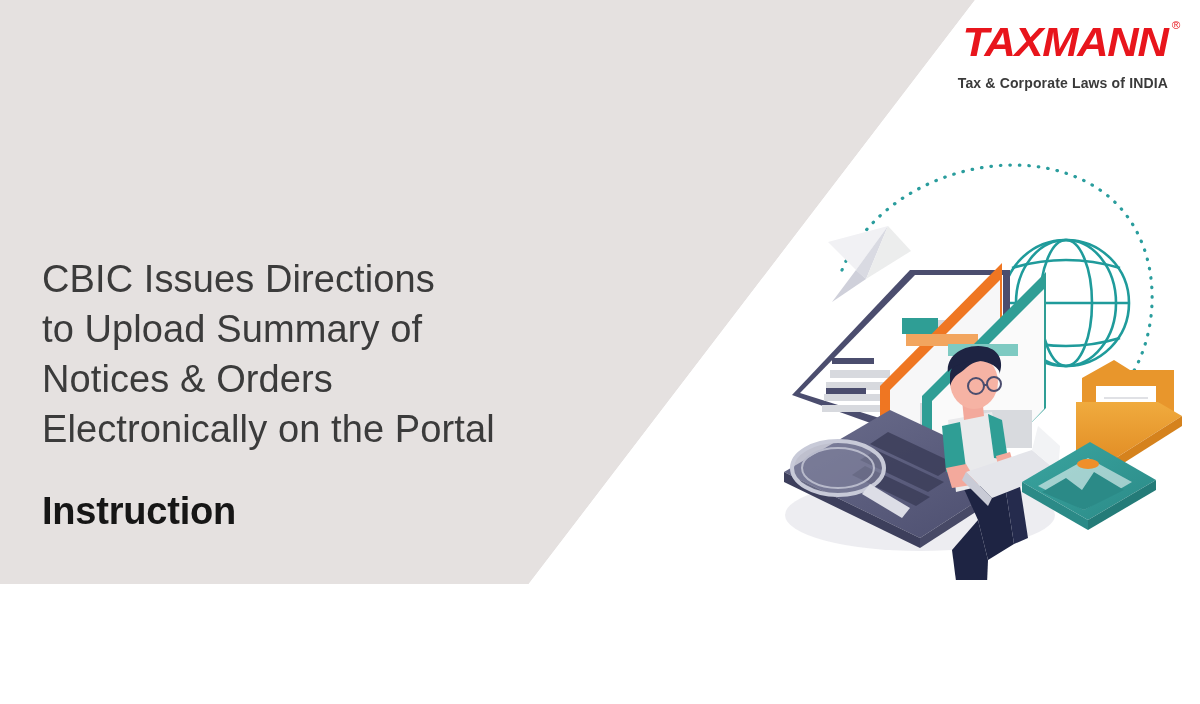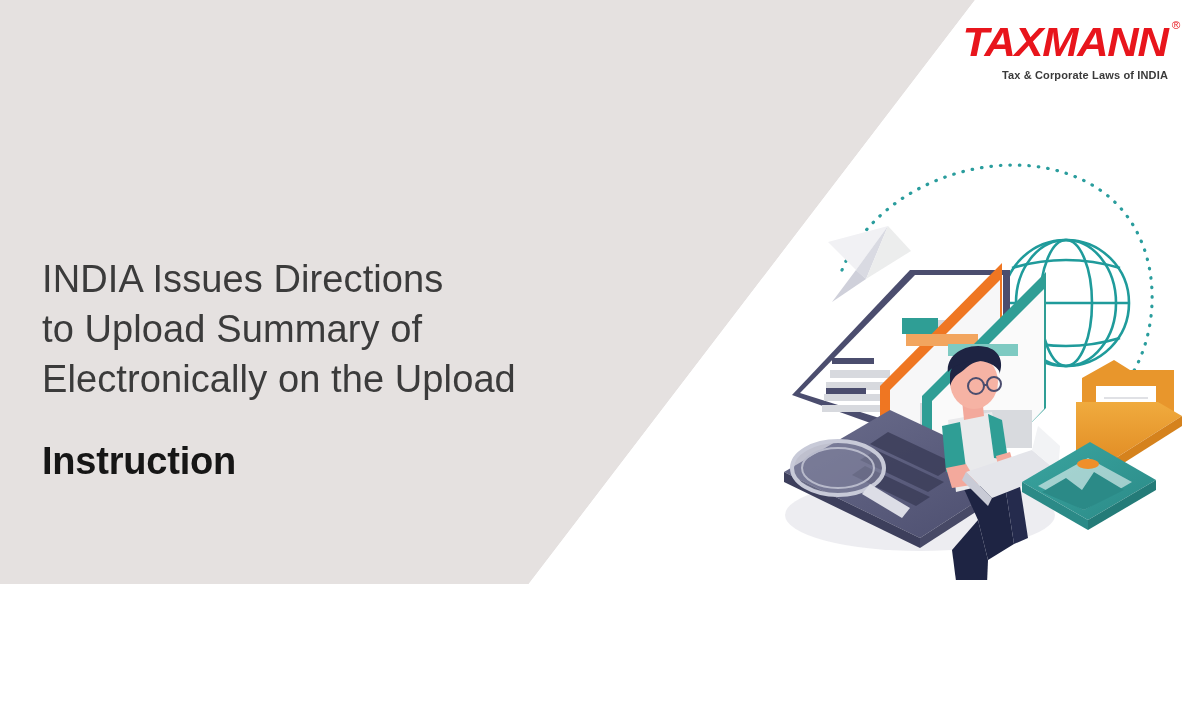--- a/index.html
+++ b/index.html
@@ -57,22 +57,22 @@
     color: #e8151c;
     vertical-align: super;
     font-style: normal;
     font-weight: normal;
     letter-spacing: 0;
     position: absolute;
     top: -2px;
     right: -12px;
   }
   .logo-tag {
-    margin-top: 7px;
-    font-size: 11px;
+    margin-top: 13px;
+    font-size: 14px;
     font-weight: bold;
     color: #3a3a3a;
     letter-spacing: 0.15px;
     white-space: nowrap;
   }
 
   
   .headline {
     position: absolute;
     left: 42px;
@@ -111,23 +111,24 @@
   <div class="bg-white"></div>
 
   <div class="logo">
     <div class="logo-word">
       <span>TAXMANN</span><span class="logo-reg">®</span>
     </div>
     <div class="logo-tag">Tax &amp; Corporate Laws of INDIA</div>
   </div>
 
   <div class="headline">
-    <span class="line">INDIA Issues Directions</span>
+    <span class="line">CBIC Issues Directions</span>
     <span class="line">to Upload Summary of</span>
-    <span class="line">Electronically on the Upload</span>
+    <span class="line">Notices &amp; Orders</span>
+    <span class="line">Electronically on the Portal</span>
     <span class="line strong">Instruction</span>
   </div>
 
   <div class="illustration">
     <svg width="420" height="460" viewBox="0 0 420 460" xmlns="http://www.w3.org/2000/svg">
       <defs>
         <linearGradient id="gLapBase" x1="0" y1="0" x2="1" y2="1">
           <stop offset="0%" stop-color="#6b6d8c"></stop>
           <stop offset="100%" stop-color="#4b4d6e"></stop>
         </linearGradient>

